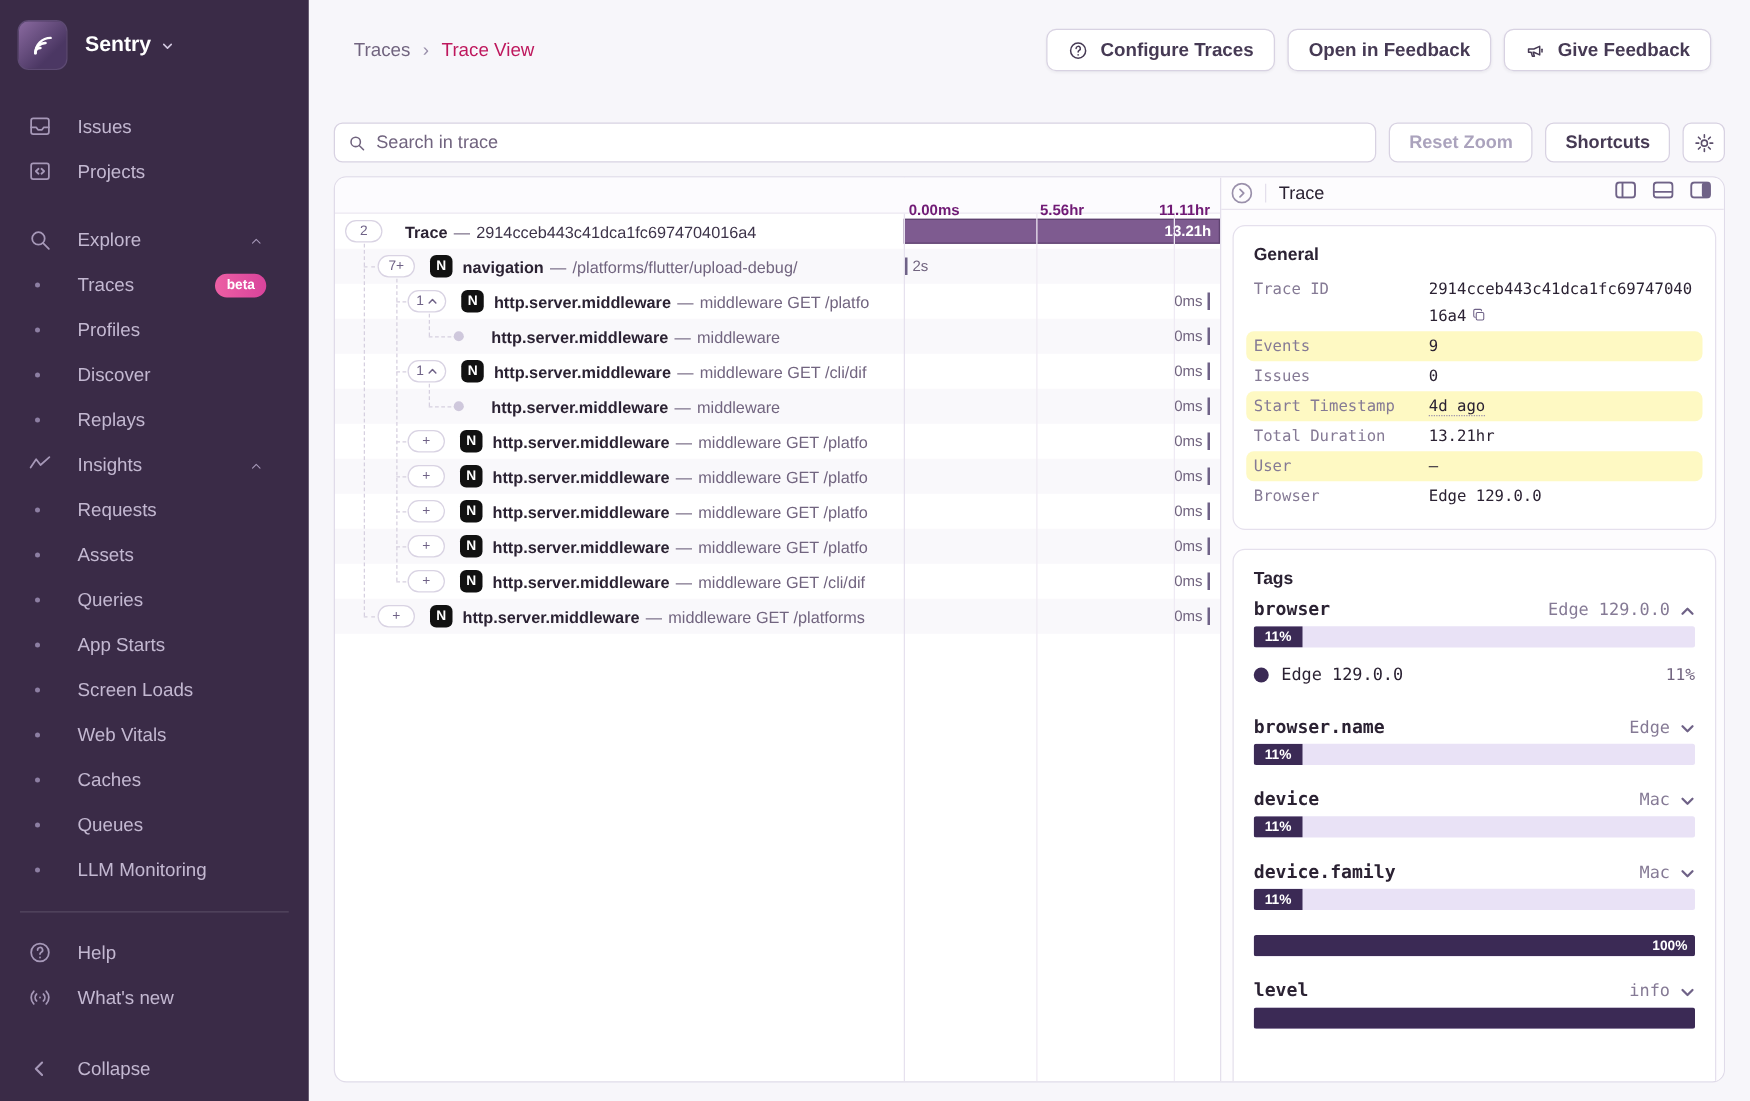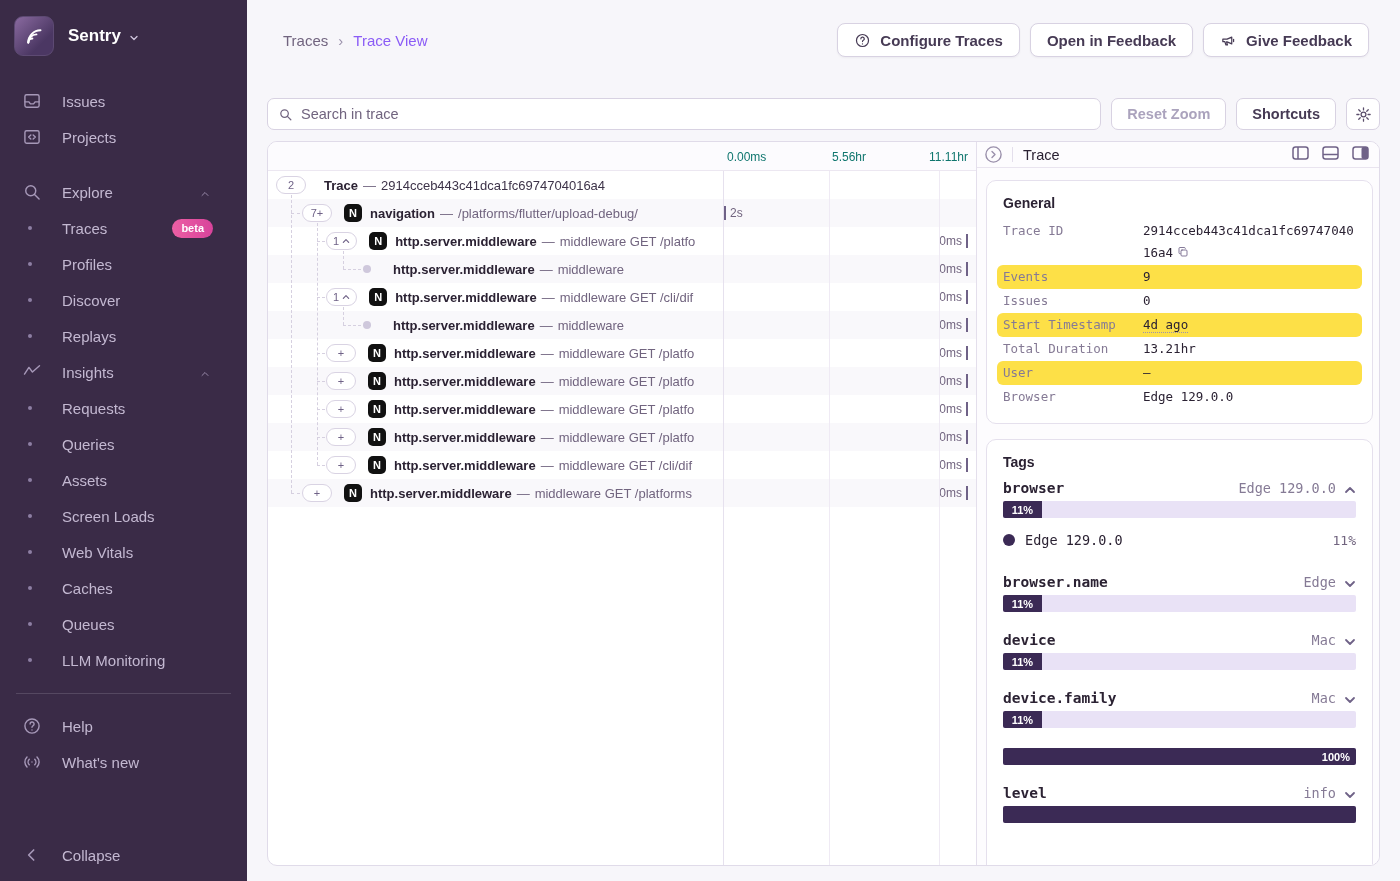--- a/index.html
+++ b/index.html
@@ -33,21 +33,21 @@
   .mt-gap { margin-top:19px; }
   .side-divider { height:1px; background:rgba(255,255,255,.14); margin:15px 16px 14px 16px; }
   .collapse-item { position:absolute; left:0; bottom:8px; width:247px; }
 
   
   .page-header { position:absolute; left:247px; top:0; width:1153px; height:80px;
     display:flex; align-items:center; padding:0 31px 0 36px; }
   .crumbs { display:flex; align-items:center; gap:10px; font-size:15px; }
   .crumb-root { color:#71647f; cursor:pointer; }
   .crumb-sep { color:#9a90ab; }
-  .crumb-cur { color:#8b5cf6; }
+  .crumb-cur { color:#be185d; }
   .h-actions { margin-left:auto; display:flex; gap:10px; }
   .hbtn { height:34px; border:1px solid #d8d2e2; border-radius:8px; background:#fff;
     font-weight:700; font-size:15px; color:#463a54; display:inline-flex; align-items:center;
     gap:9px; padding:0 16px; cursor:pointer; box-shadow:0 1px 2px rgba(43,34,51,.05);
     font-family:"Liberation Sans", sans-serif; }
   .hbtn svg { width:17px; height:17px; color:#463a54; }
 
   
   .toolbar { position:absolute; left:267px; top:98px; width:1113px; display:flex; gap:10px; }
   .search-box { flex:1; height:32px; background:#fff; border:1px solid #d8d2e2;
@@ -63,21 +63,21 @@
   .gearbtn { width:34px; display:flex; align-items:center; justify-content:center; padding:0; }
   .gearbtn svg { width:17px; height:17px; color:#5b4e6b; }
 
   
   .panel { position:absolute; left:267px; top:141px; width:1113px; height:725px;
     background:#fff; border:1px solid #e0dbe9; border-radius:10px; overflow:hidden; }
   .gridline { position:absolute; top:0; bottom:0; width:1px; background:#efeaf4; z-index:2; pointer-events:none; }
   .gl-bound { background:#e6e1ee; }
   .panel-header { position:absolute; left:0; top:0; width:708px; height:29px;
     background:#fcfbfe; border-bottom:1px solid #ece7f1; z-index:3; }
-  .axis-label { position:absolute; top:8px; font-size:12px; color:#0f766e; }
+  .axis-label { position:absolute; top:19px; font-size:12px; color:#701a75;font-weight:bold; }
 
   .rows { position:absolute; left:0; top:29px; width:708px; bottom:0; z-index:1; }
   .wrow { position:relative; height:28px; width:708px; cursor:pointer; }
   .wrow.alt { background:#f9f8fb; }
   .wtree { position:absolute; left:0; top:0; width:455px; height:28px; display:flex;
     align-items:center; overflow:hidden; white-space:nowrap; z-index:4; }
   .pill { height:18px; min-width:30px; padding:0 6px; border:1px solid #d9d3e3; background:#fff;
     border-radius:9px; font-size:11px; color:#6f6287; display:inline-flex; align-items:center;
     justify-content:center; gap:3px; flex:none; z-index:5; }
   .pill svg { width:8px; height:8px; color:#6f6287; }
@@ -112,21 +112,21 @@
   .d-icons { margin-left:auto; display:flex; gap:13px; color:#6f6287; }
   .d-icons svg { width:17px; height:14px; cursor:pointer; }
   .dcontent { position:absolute; left:0; right:0; top:26px; bottom:0; padding:12px 8px 4px 9px;
     overflow:hidden; }
   .card { background:#fff; border:1px solid #e5e0ed; border-radius:10px; padding:14px 16px;
     margin-bottom:15px; }
   .card-title { font-size:14px; font-weight:700; color:#2b2233; margin-bottom:8px; }
   .kv { display:grid; grid-template-columns:140px 1fr; padding:1px 6px; margin:0 -6px;
     font-family:"DejaVu Sans Mono", monospace; font-size:12.5px; line-height:22px;
     border-radius:6px; }
-  .kv.alt { background:#fde047; }
+  .kv.alt { background:#fef9c3; }
   .kv .k { color:#857a95; }
   .kv .v { color:#2b2233; }
   .kv .v.wrap { max-width:212px; word-break:break-all; }
   .kv .v .u { border-bottom:1px dotted #9c92ac; }
   .copy-ic { width:12px; height:12px; color:#6f6287; margin-left:4px; cursor:pointer;
     display:inline-block; vertical-align:-1px; }
   .copy-ic svg { width:12px; height:12px; }
 
   .tag-item { margin-top:20px; }
   .tag-item.first { margin-top:10px; }
@@ -222,25 +222,29 @@
         <span class="sect-chev"><svg viewBox="0 0 24 24" fill="none" stroke="currentColor" stroke-width="1.7" stroke-linecap="round" stroke-linejoin="round">
             <path d="m6 15 6-6 6 6"></path>
           </svg></span>
       </div>
       <div class="side-sub">
         <span class="bullet"></span>
         <span>Requests</span>
       </div>
       <div class="side-sub">
         <span class="bullet"></span>
+        <span>Assets</span>
+      </div>
+      <div class="side-sub">
+        <span class="bullet"></span>
         <span>Queries</span>
       </div>
       <div class="side-sub">
         <span class="bullet"></span>
-        <span>Assets</span>
+        <span>App Starts</span>
       </div>
       <div class="side-sub">
         <span class="bullet"></span>
         <span>Screen Loads</span>
       </div>
       <div class="side-sub">
         <span class="bullet"></span>
         <span>Web Vitals</span>
       </div>
       <div class="side-sub">
@@ -365,20 +369,25 @@
     <div class="connector ch" style="left:75px; top:98px; width:28px"></div>
     <div class="connector cv" style="left:75px; top:136px; height:18px"></div>
     <div class="connector ch" style="left:75px; top:154px; width:28px"></div>
   <div class="wrow">
         <div class="wtree" style="padding-left:8px">
           <span class="pill">2</span>
           <span class="op" style="margin-left:18px">Trace</span>
           <span class="sep">—</span>
           <span class="desc dark">2914cceb443c41dca1fc6974704016a4</span>
         </div>
+        <div class="wtime">
+          <div class="bar-full">
+            <span>13.21h</span>
+          </div>
+        </div>
       </div>
       <div class="wrow alt">
         <div class="wtree" style="padding-left:34px">
           <span class="pill">7+</span>
           <span class="nicon" style="margin-left:12px">N</span>
           <span class="op" style="margin-left:8px">navigation</span>
           <span class="sep">—</span>
           <span class="desc">/platforms/flutter/upload-debug/</span>
         </div>
         <div class="wtime">

